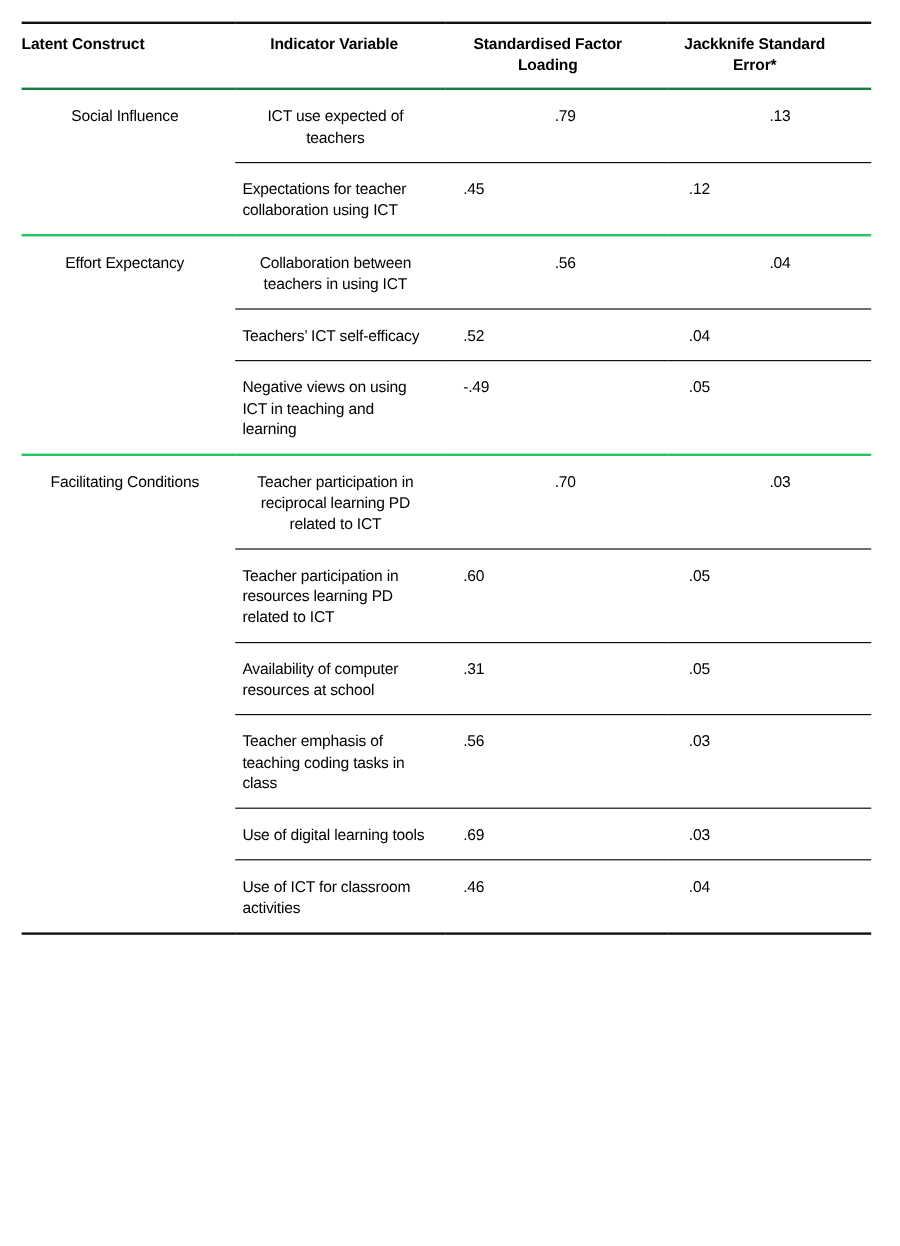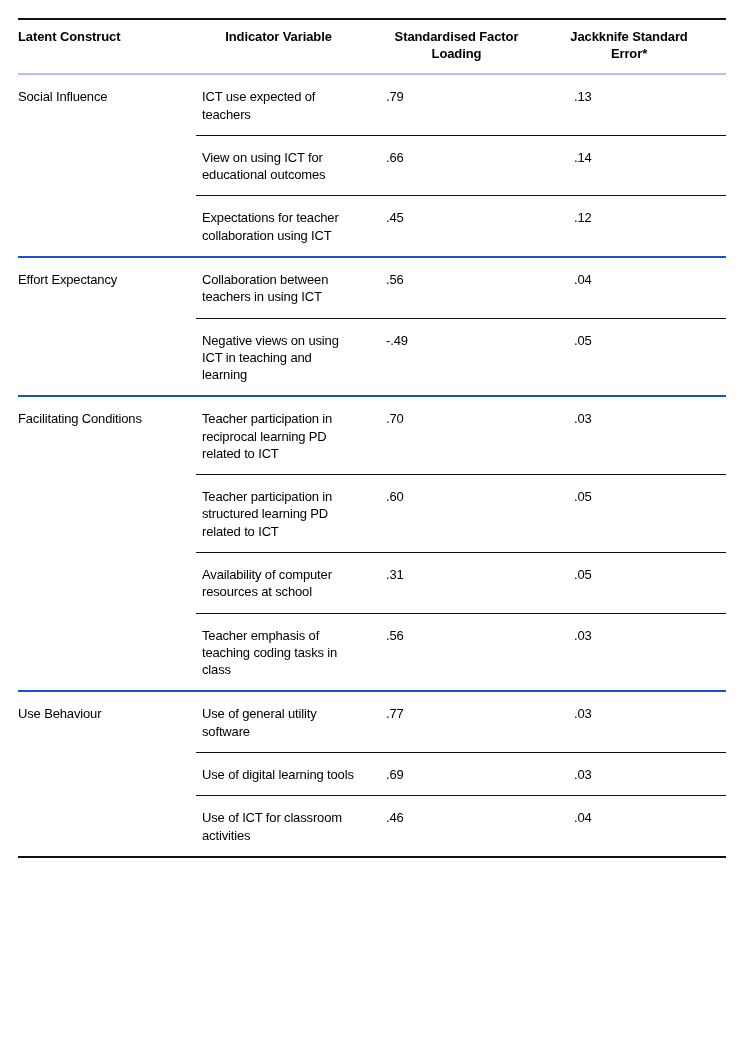--- a/index.html
+++ b/index.html
@@ -97,25 +97,26 @@
     padding-top: 13px;
     padding-left: 18px;
     padding-bottom: 12px;
   }
 
   
   .rule-top td, .rule-top th {
     border-top: 2px solid #111111;
   }
   .rule-head-bottom th {
-    border-bottom: 2px solid #c4b5fd;
+    border-bottom: 2px solid #15803d;
   }
   
   tr.section-start > td {
-    border-top: 2px solid #1d4ed8;
+    border-top: 2px solid #22c55e;
+    text-align: center;
   }
   
   tr.sub-row > td.d-indicator,
   tr.sub-row > td.d-loading,
   tr.sub-row > td.d-error {
     border-top: 1.6px solid #111111;
   }
   tr.rule-bottom > td {
     border-top: 2px solid #111111;
     height: 0;
@@ -145,72 +146,66 @@
     </thead>
     <tbody id="table-body">
         <tr class="section-start">
           <td class="d-construct">Social Influence</td>
           <td class="d-indicator">ICT use expected of teachers</td>
           <td class="d-loading">.79</td>
           <td class="d-error">.13</td>
         </tr>
         <tr class="sub-row">
           <td class="d-construct"></td>
-          <td class="d-indicator">View on using ICT for educational outcomes</td>
-          <td class="d-loading">.66</td>
-          <td class="d-error">.14</td>
-        </tr>
-        <tr class="sub-row">
-          <td class="d-construct"></td>
           <td class="d-indicator">Expectations for teacher collaboration using ICT</td>
           <td class="d-loading">.45</td>
           <td class="d-error">.12</td>
         </tr>
         <tr class="section-start">
           <td class="d-construct">Effort Expectancy</td>
           <td class="d-indicator">Collaboration between teachers in using ICT</td>
           <td class="d-loading">.56</td>
           <td class="d-error">.04</td>
         </tr>
         <tr class="sub-row">
           <td class="d-construct"></td>
+          <td class="d-indicator">Teachers’ ICT self-efficacy</td>
+          <td class="d-loading">.52</td>
+          <td class="d-error">.04</td>
+        </tr>
+        <tr class="sub-row">
+          <td class="d-construct"></td>
           <td class="d-indicator">Negative views on using ICT in teaching and learning</td>
           <td class="d-loading">-.49</td>
           <td class="d-error">.05</td>
         </tr>
         <tr class="section-start">
           <td class="d-construct">Facilitating Conditions</td>
           <td class="d-indicator">Teacher participation in reciprocal learning PD related to ICT</td>
           <td class="d-loading">.70</td>
           <td class="d-error">.03</td>
         </tr>
         <tr class="sub-row">
           <td class="d-construct"></td>
-          <td class="d-indicator">Teacher participation in structured learning PD related to ICT</td>
+          <td class="d-indicator">Teacher participation in resources learning PD related to ICT</td>
           <td class="d-loading">.60</td>
           <td class="d-error">.05</td>
         </tr>
         <tr class="sub-row">
           <td class="d-construct"></td>
           <td class="d-indicator">Availability of computer resources at school</td>
           <td class="d-loading">.31</td>
           <td class="d-error">.05</td>
         </tr>
         <tr class="sub-row">
           <td class="d-construct"></td>
           <td class="d-indicator">Teacher emphasis of teaching coding tasks in class</td>
           <td class="d-loading">.56</td>
           <td class="d-error">.03</td>
         </tr>
-        <tr class="section-start">
-          <td class="d-construct">Use Behaviour</td>
-          <td class="d-indicator">Use of general utility software</td>
-          <td class="d-loading">.77</td>
-          <td class="d-error">.03</td>
-        </tr>
         <tr class="sub-row">
           <td class="d-construct"></td>
           <td class="d-indicator">Use of digital learning tools</td>
           <td class="d-loading">.69</td>
           <td class="d-error">.03</td>
         </tr>
         <tr class="sub-row">
           <td class="d-construct"></td>
           <td class="d-indicator">Use of ICT for classroom activities</td>
           <td class="d-loading">.46</td>

